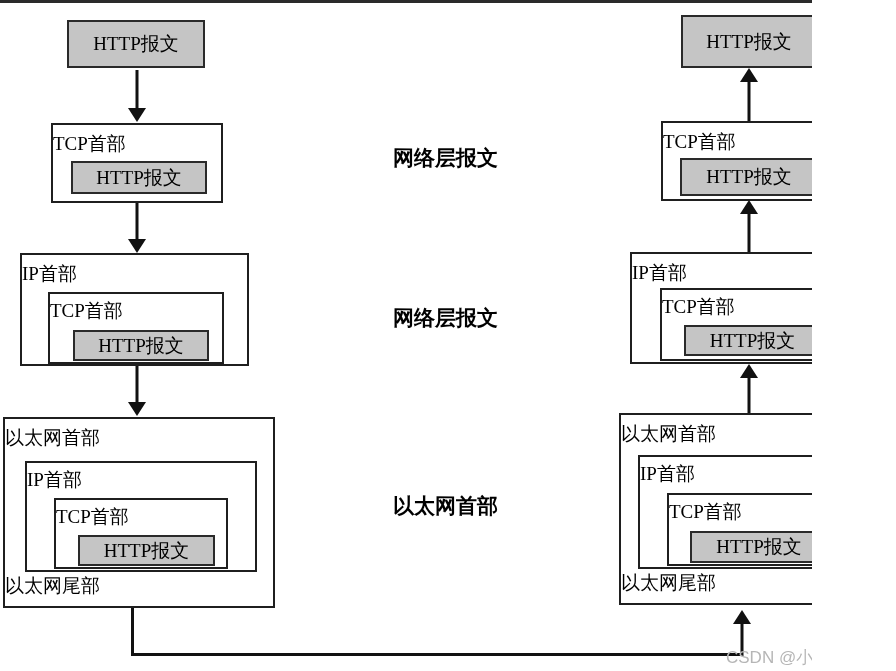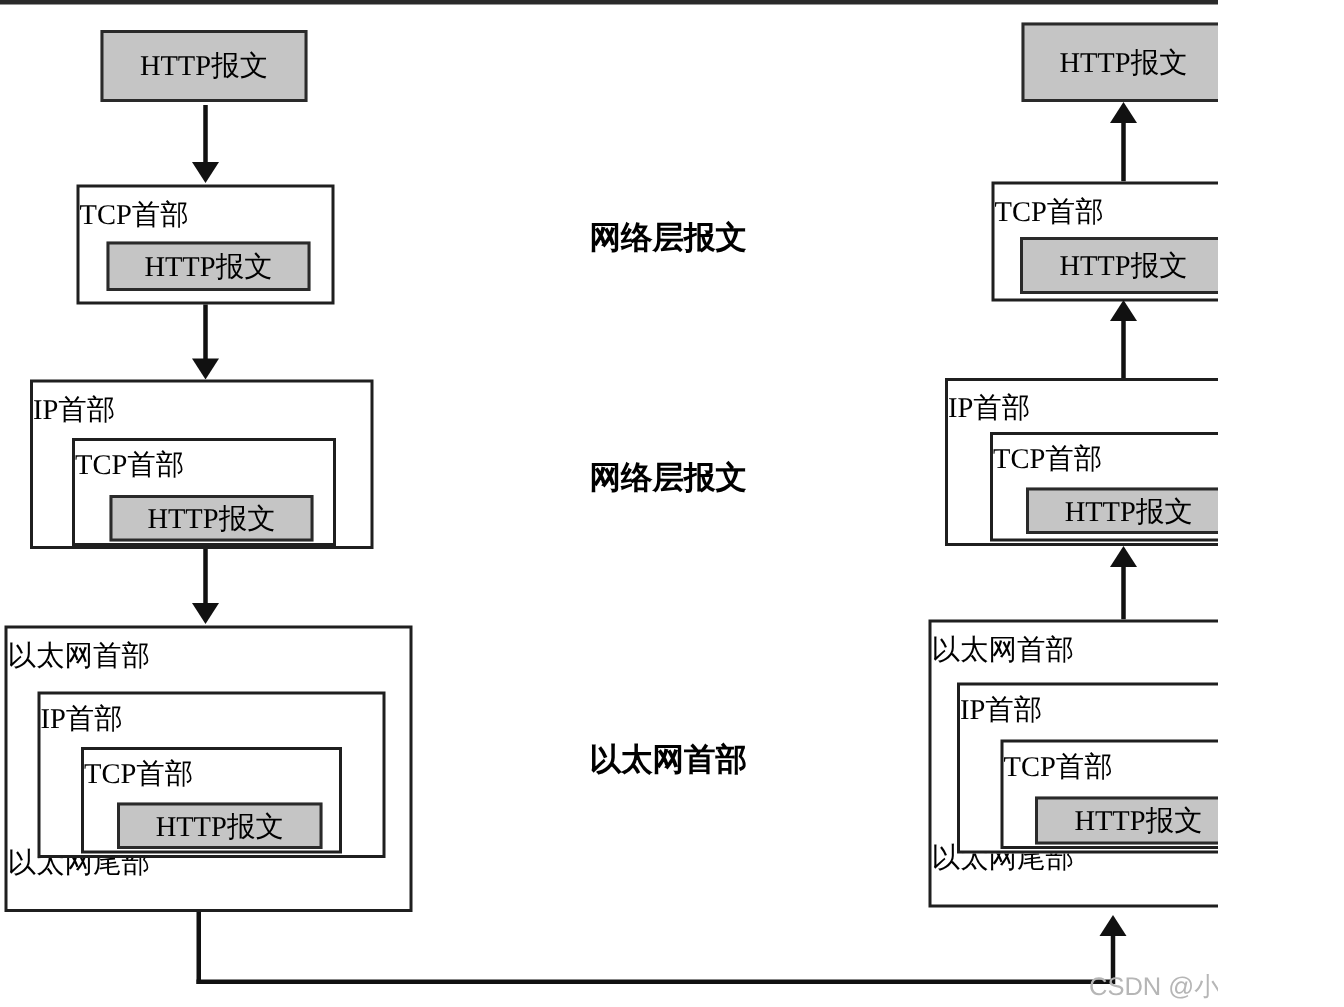--- a/index.html
+++ b/index.html
@@ -4,21 +4,21 @@
 <style>
   html,body{margin:0;padding:0;background:#fff;}
   .canvas{
     position:relative;width:812px;height:671px;background:#ffffff;overflow:hidden;
     font-family:"Liberation Serif","DejaVu Serif",serif;color:#000;
   }
   .wbox{position:absolute;background:#ffffff;border:2px solid #1f1f1f;box-sizing:border-box;}
   .gbox{position:absolute;background:#c5c5c5;border:2px solid #2a2a2a;box-sizing:border-box;
         display:flex;align-items:center;justify-content:center;font-size:19px;}
   .box-label{position:absolute;left:0;right:0;text-align:left;font-size:19px;line-height:21px;}
-  .box-label.bottom{bottom:20px;}
+  .box-label.bottom{bottom:10px;}
   .layer-label{position:absolute;font-size:21px;font-weight:600;white-space:nowrap;
         font-family:"Liberation Sans","DejaVu Sans",sans-serif;}
   .arrow{position:absolute;width:18px;}
   .arrow .shaft{position:absolute;left:50%;transform:translateX(-50%);width:3px;background:#111;}
   .arrow .head{position:absolute;left:50%;transform:translateX(-50%);width:0;height:0;
         border-left:9px solid transparent;border-right:9px solid transparent;}
   .arrow.down .shaft{top:0;bottom:13px;}
   .arrow.down .head{bottom:0;border-top:14px solid #111;}
   .arrow.up .shaft{bottom:0;top:13px;}
   .arrow.up .head{top:0;border-bottom:14px solid #111;}

